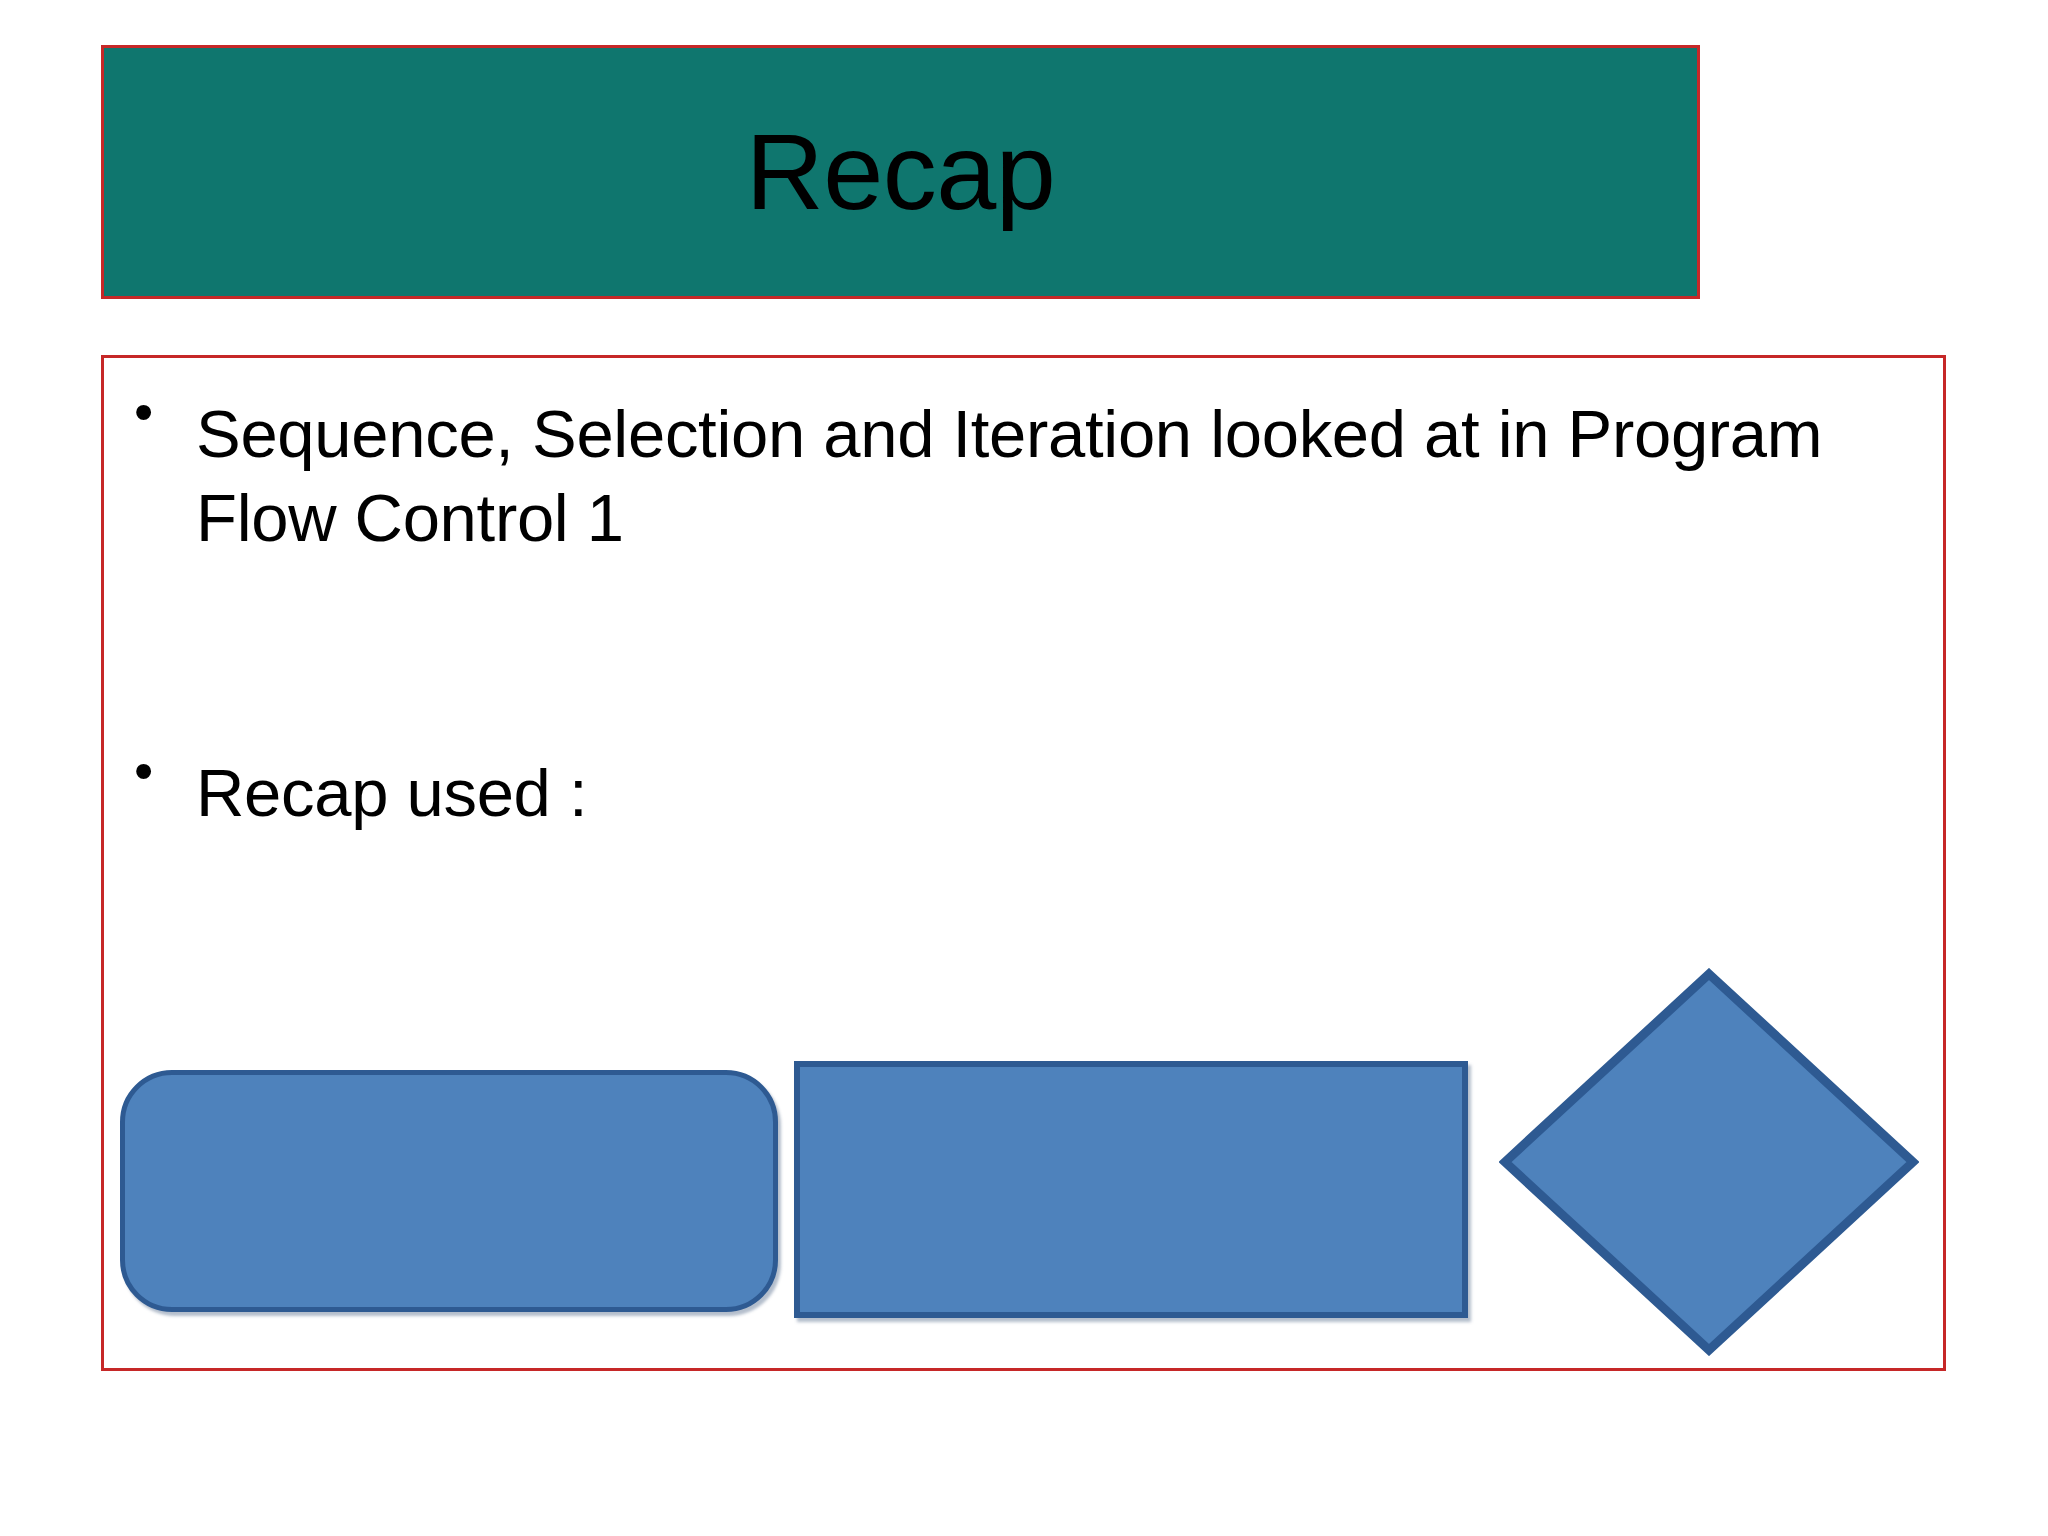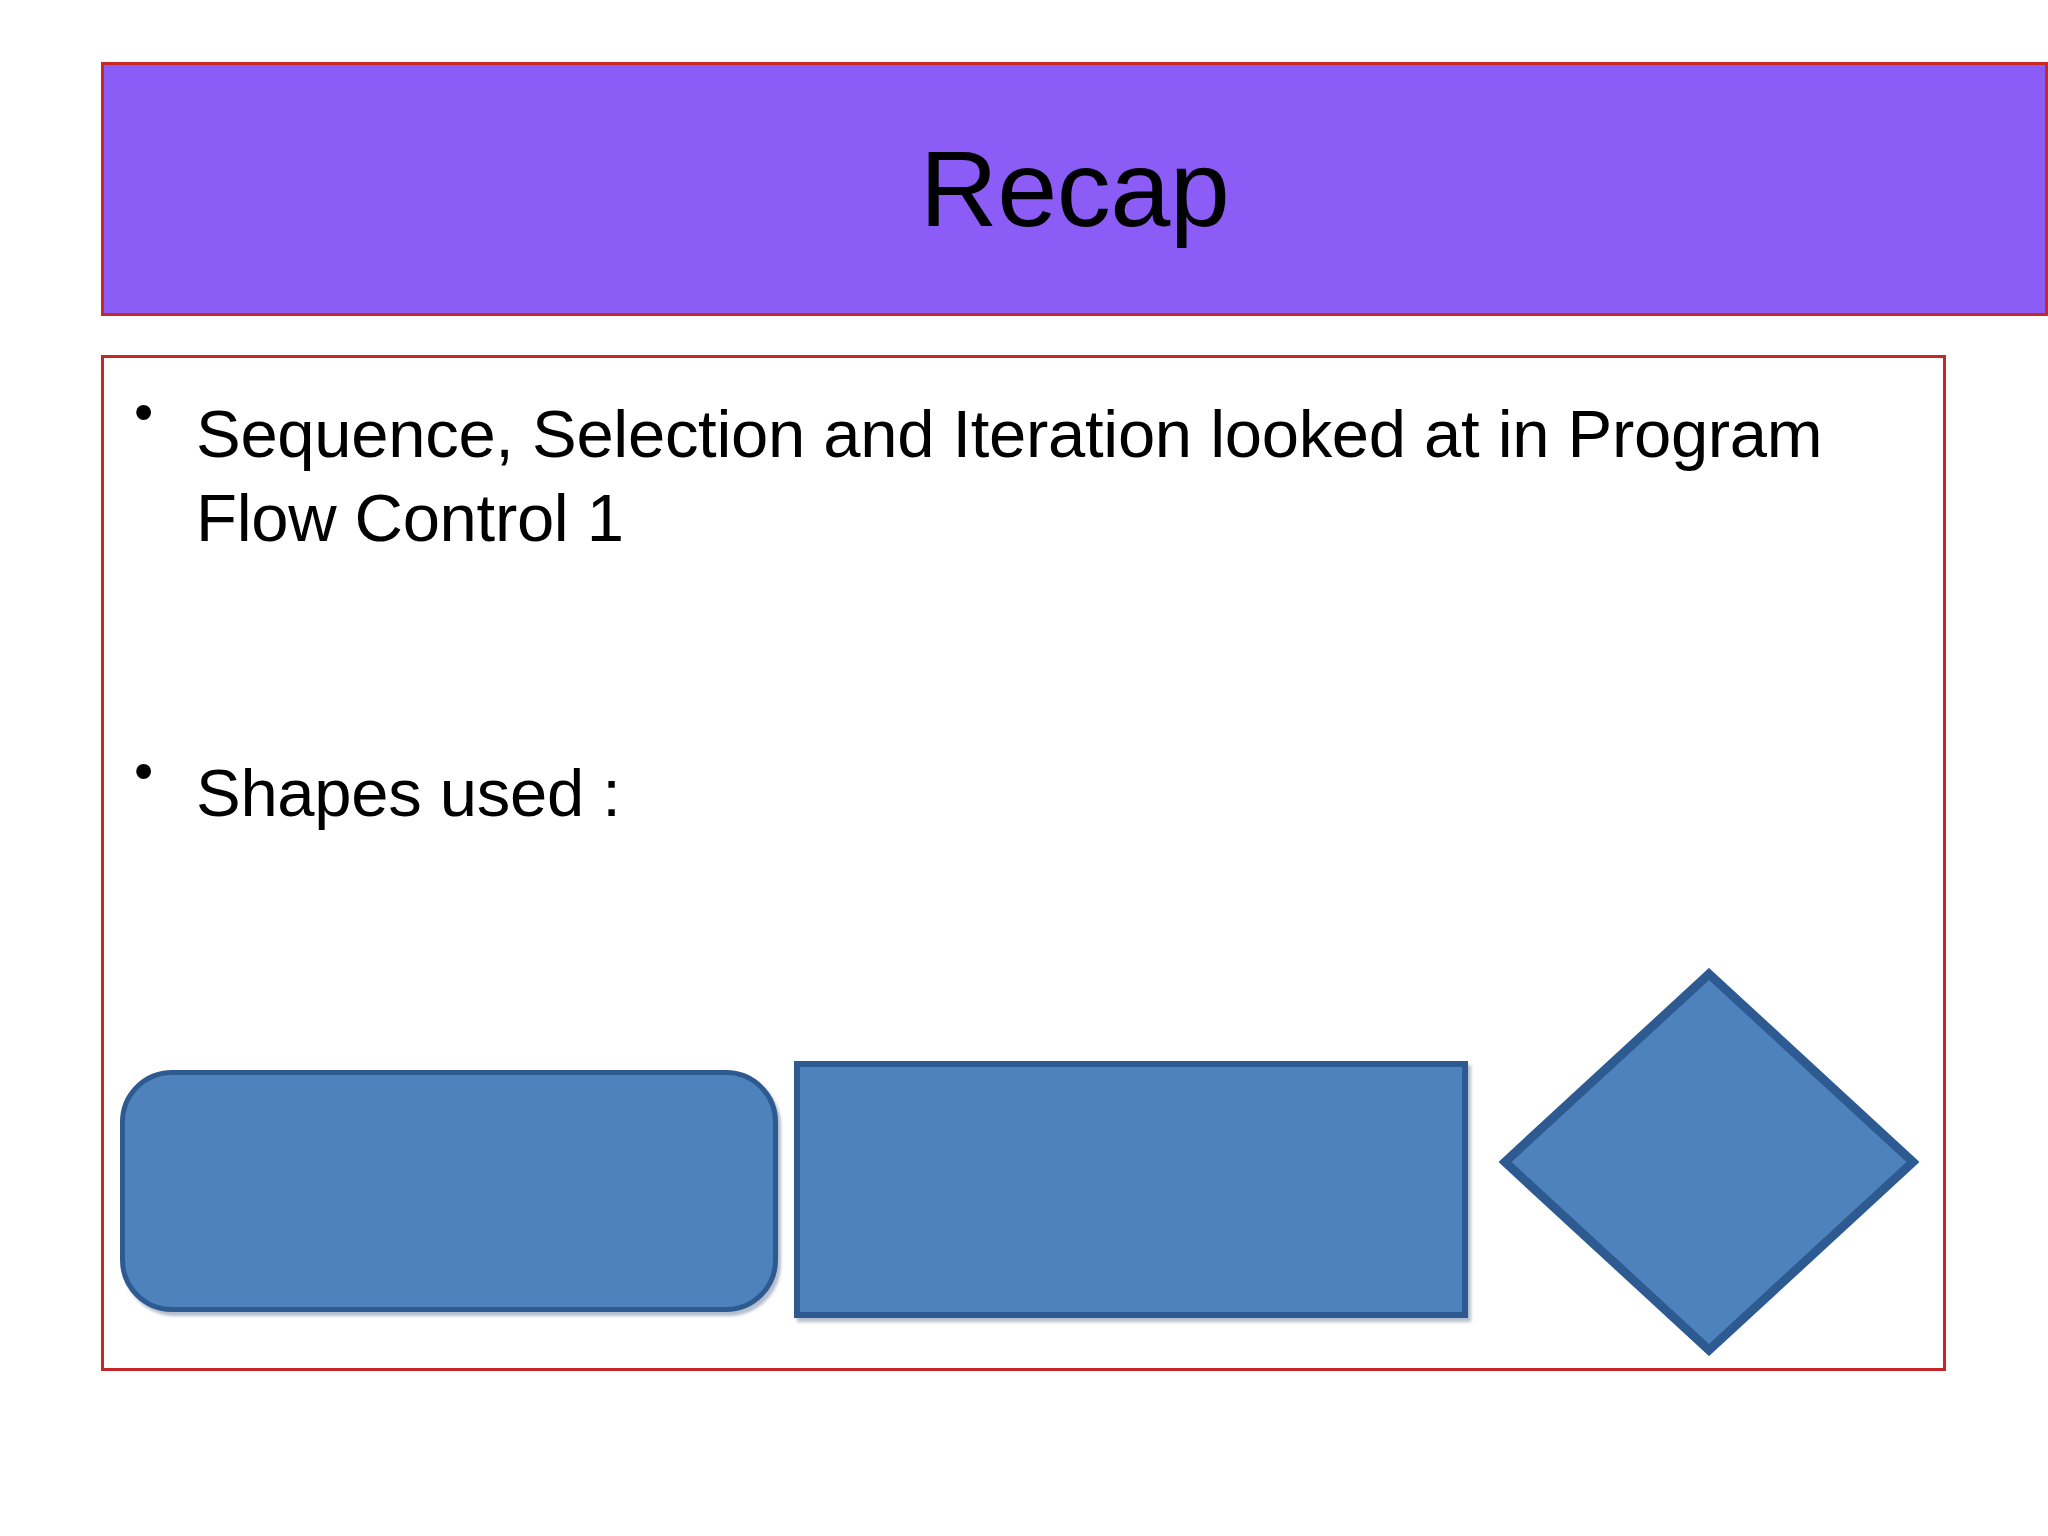--- a/index.html
+++ b/index.html
@@ -19,26 +19,26 @@
     position: relative;
     width: 2048px;
     height: 1536px;
     background: #ffffff;
   }
 
   
   #title-box {
     position: absolute;
     left: 101px;
-    top: 62px;
-    width: 1947px;
+    top: 45px;
+    width: 1599px;
     height: 254px;
     box-sizing: border-box;
     border: 3px solid #C62828;
-    background: #8b5cf6;
+    background: #0f766e;
     display: flex;
     align-items: center;
     justify-content: center;
   }
   #title-text {
     font-family: "Liberation Sans", sans-serif;
     font-size: 108px;
     line-height: 1.05;
     font-weight: 400;
     color: #000000;
@@ -152,21 +152,21 @@
 
       <div class="bullet-item" id="bullet-item-1">
         <span class="bullet-marker">•</span>
         <span class="bullet-text">Sequence, Selection and Iteration looked at in Program Flow Control 1</span>
       </div>
 
       <div id="spacer-line"></div>
 
       <div class="bullet-item" id="bullet-item-2">
         <span class="bullet-marker">•</span>
-        <span class="bullet-text">Shapes used :</span>
+        <span class="bullet-text">Recap used :</span>
       </div>
 
     </div>
 
     <div id="shapes-layer">
 
       <div id="shape-rounded-rect"></div>
 
       <div id="shape-rectangle"></div>
 

